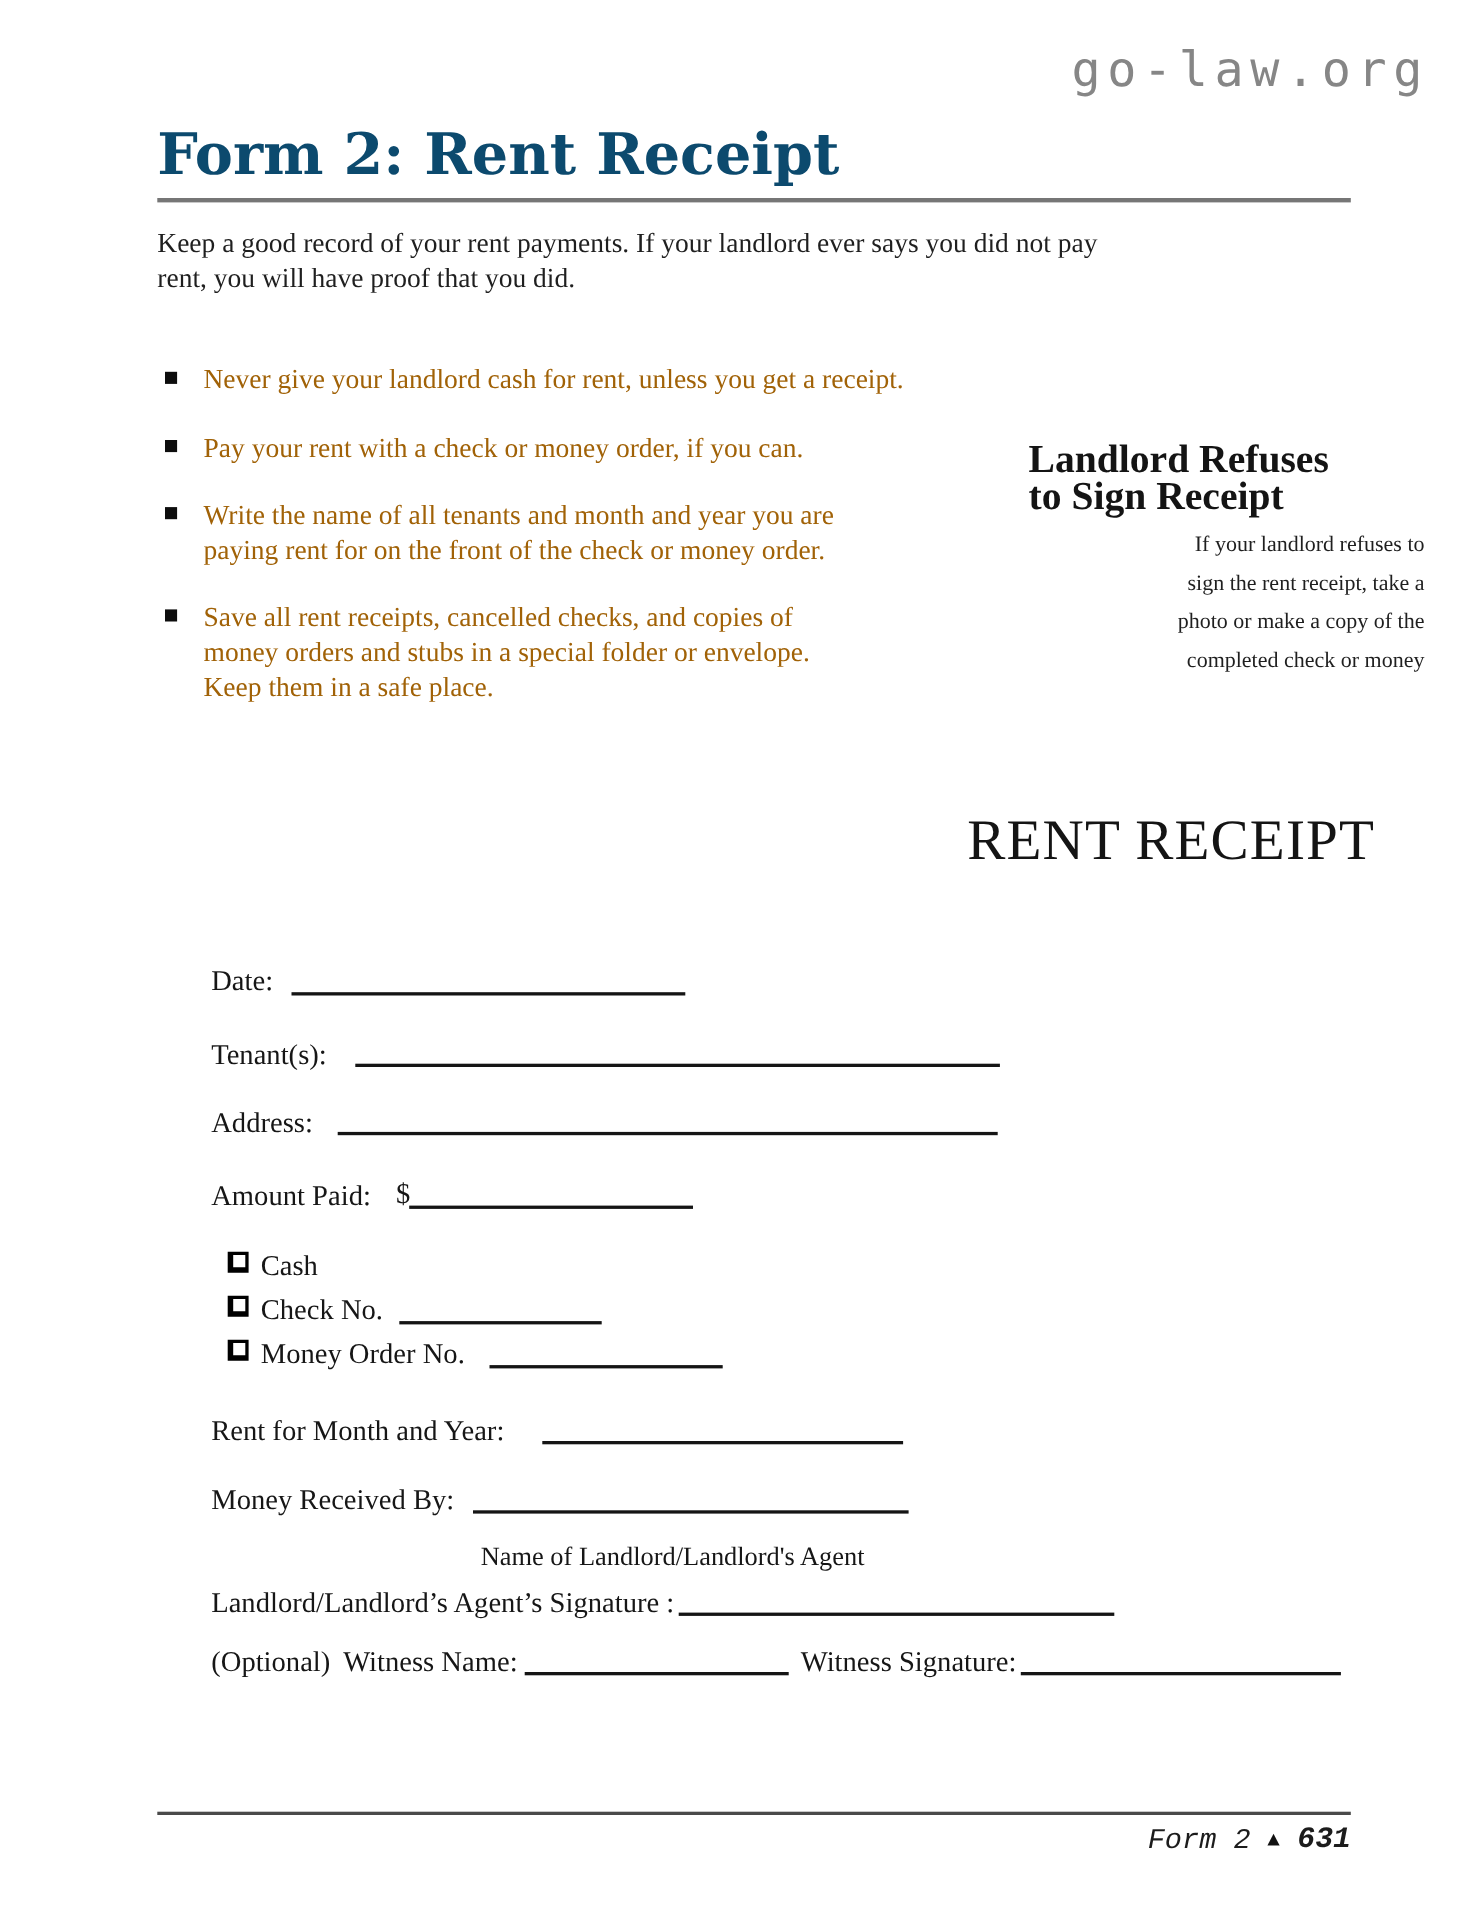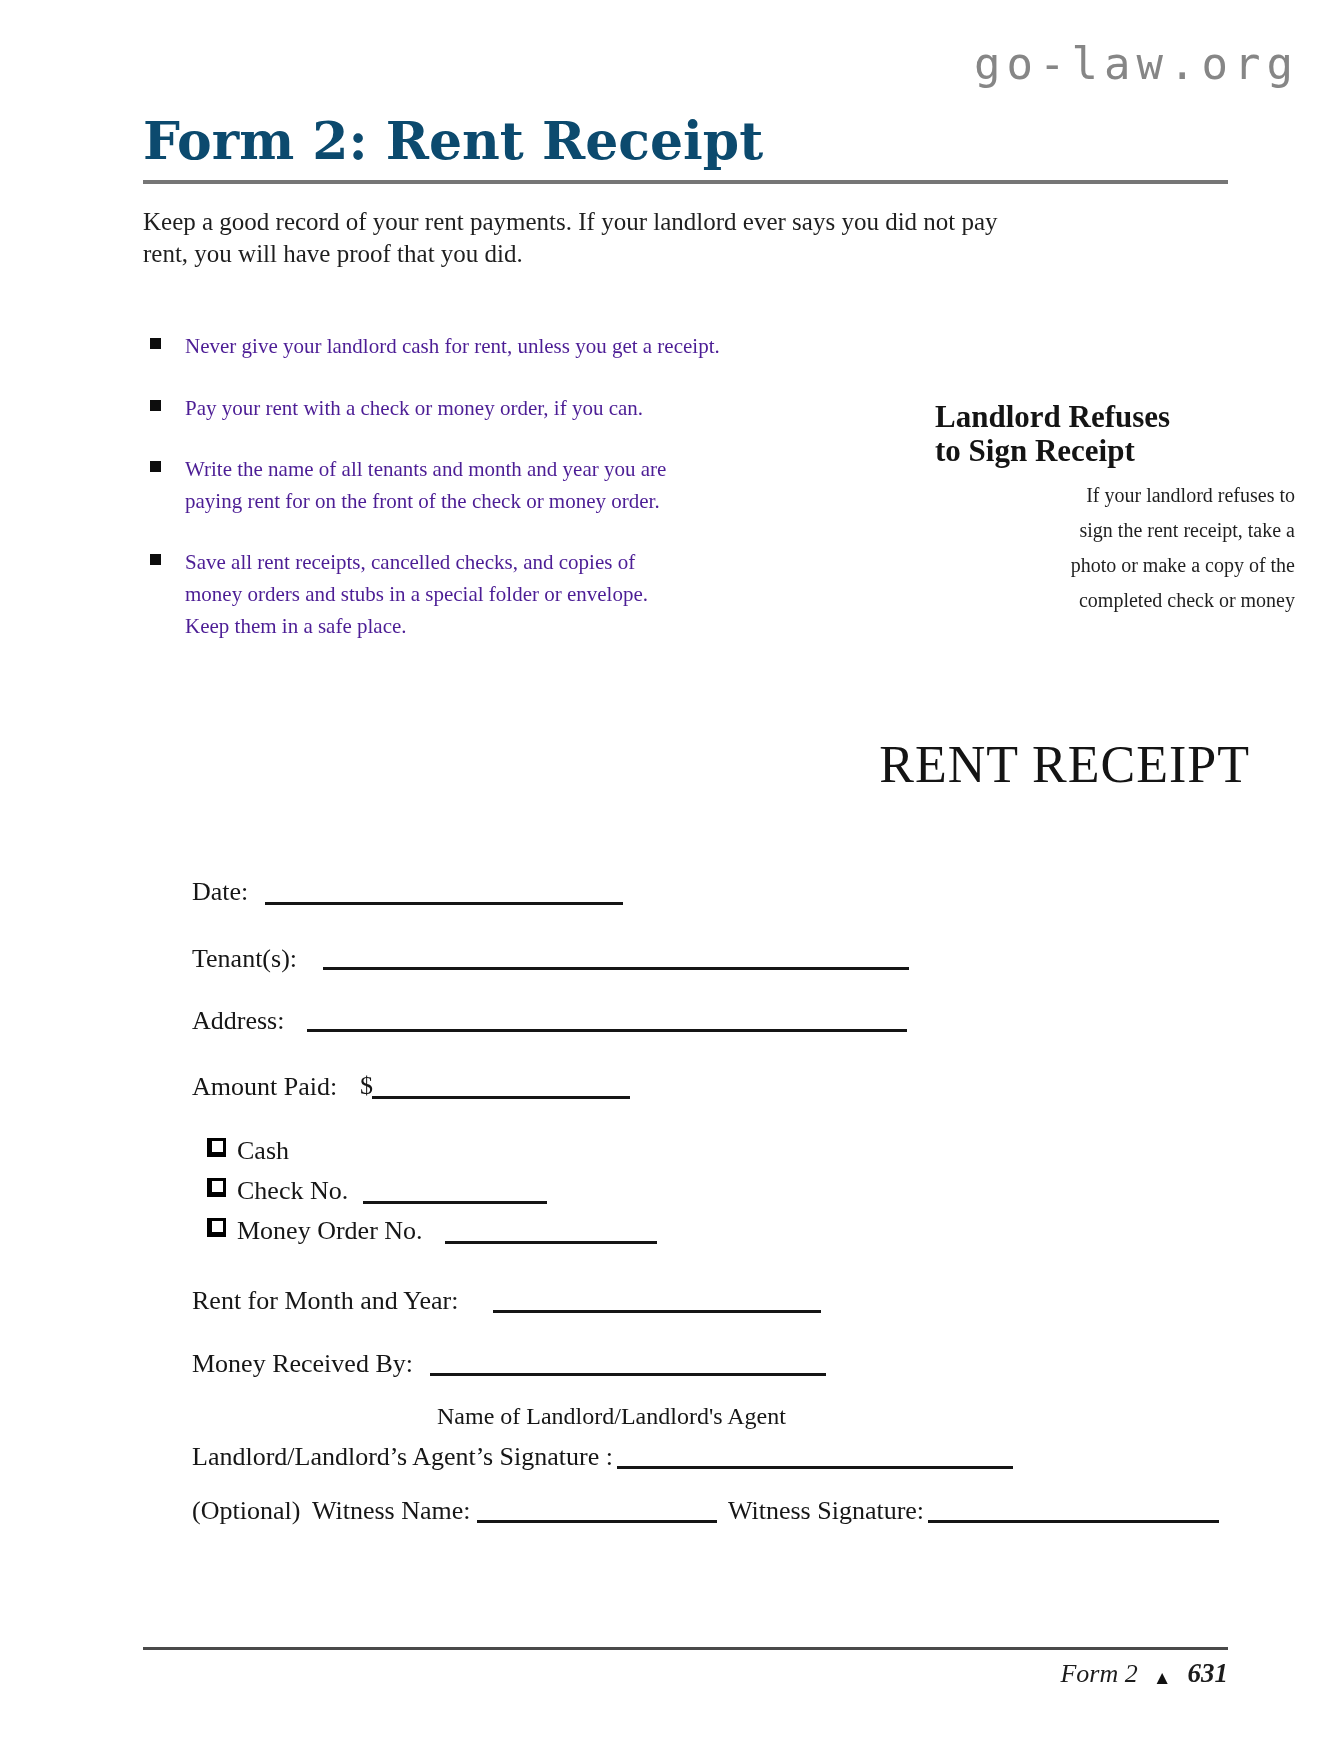--- a/index.html
+++ b/index.html
@@ -34,26 +34,26 @@
     font-size:25px;line-height:32px;
     white-space:pre-line;color:#1f1f1f;
   }
   .bullet-row{left:143px;width:770px;}
   .bullet-marker{
     position:absolute;left:7px;top:8px;
     width:11px;height:11px;background:#0d0d0d;
   }
   .bullet-text{
     margin-left:42px;
-    font-size:21px;line-height:32px;
-    white-space:pre-line;color:#4c1d95;
+    font-size:25px;line-height:32px;
+    white-space:pre-line;color:#a16207;
   }
   .sidebar-heading{
     top:400px;left:935px;width:360px;
-    font-size:31px;font-weight:bold;line-height:34px;
+    font-size:36px;font-weight:bold;line-height:34px;
     white-space:pre-line;color:#141414;
   }
   .sidebar-body{
     top:478px;left:935px;width:360px;
     font-size:20px;line-height:35px;
     white-space:pre-line;color:#1f1f1f;text-align:right;
   }
   .receipt-heading{
     top:735px;left:190px;width:1060px;
     text-align:right;
@@ -67,23 +67,23 @@
     width:11px;height:11px;background:#fff;
     border:3px solid #000;
     border-left-width:5px;border-bottom-width:5px;
   }
   .footer-rule{
     top:1647px;left:143px;width:1085px;height:0;
     border-top:3px solid #4a4a4a;
   }
   .footer-text{
     top:1658px;right:115px;
-    font-family:Liberation Serif, serif;
+    font-family:Liberation Mono, monospace;
     font-style:italic;font-size:26px;color:#1c1c1c;
-    display:flex;align-items:flex-end;
+    display:flex;align-items:center;
   }
   .footer-form{font-weight:normal;}
   .footer-marker{font-style:normal;font-size:19px;margin:0 16px 0 15px;color:#111;}
   .footer-page{font-weight:bold;font-size:27px;}
 </style>
 </head>
 <body>
 
 <div class="page">
 

